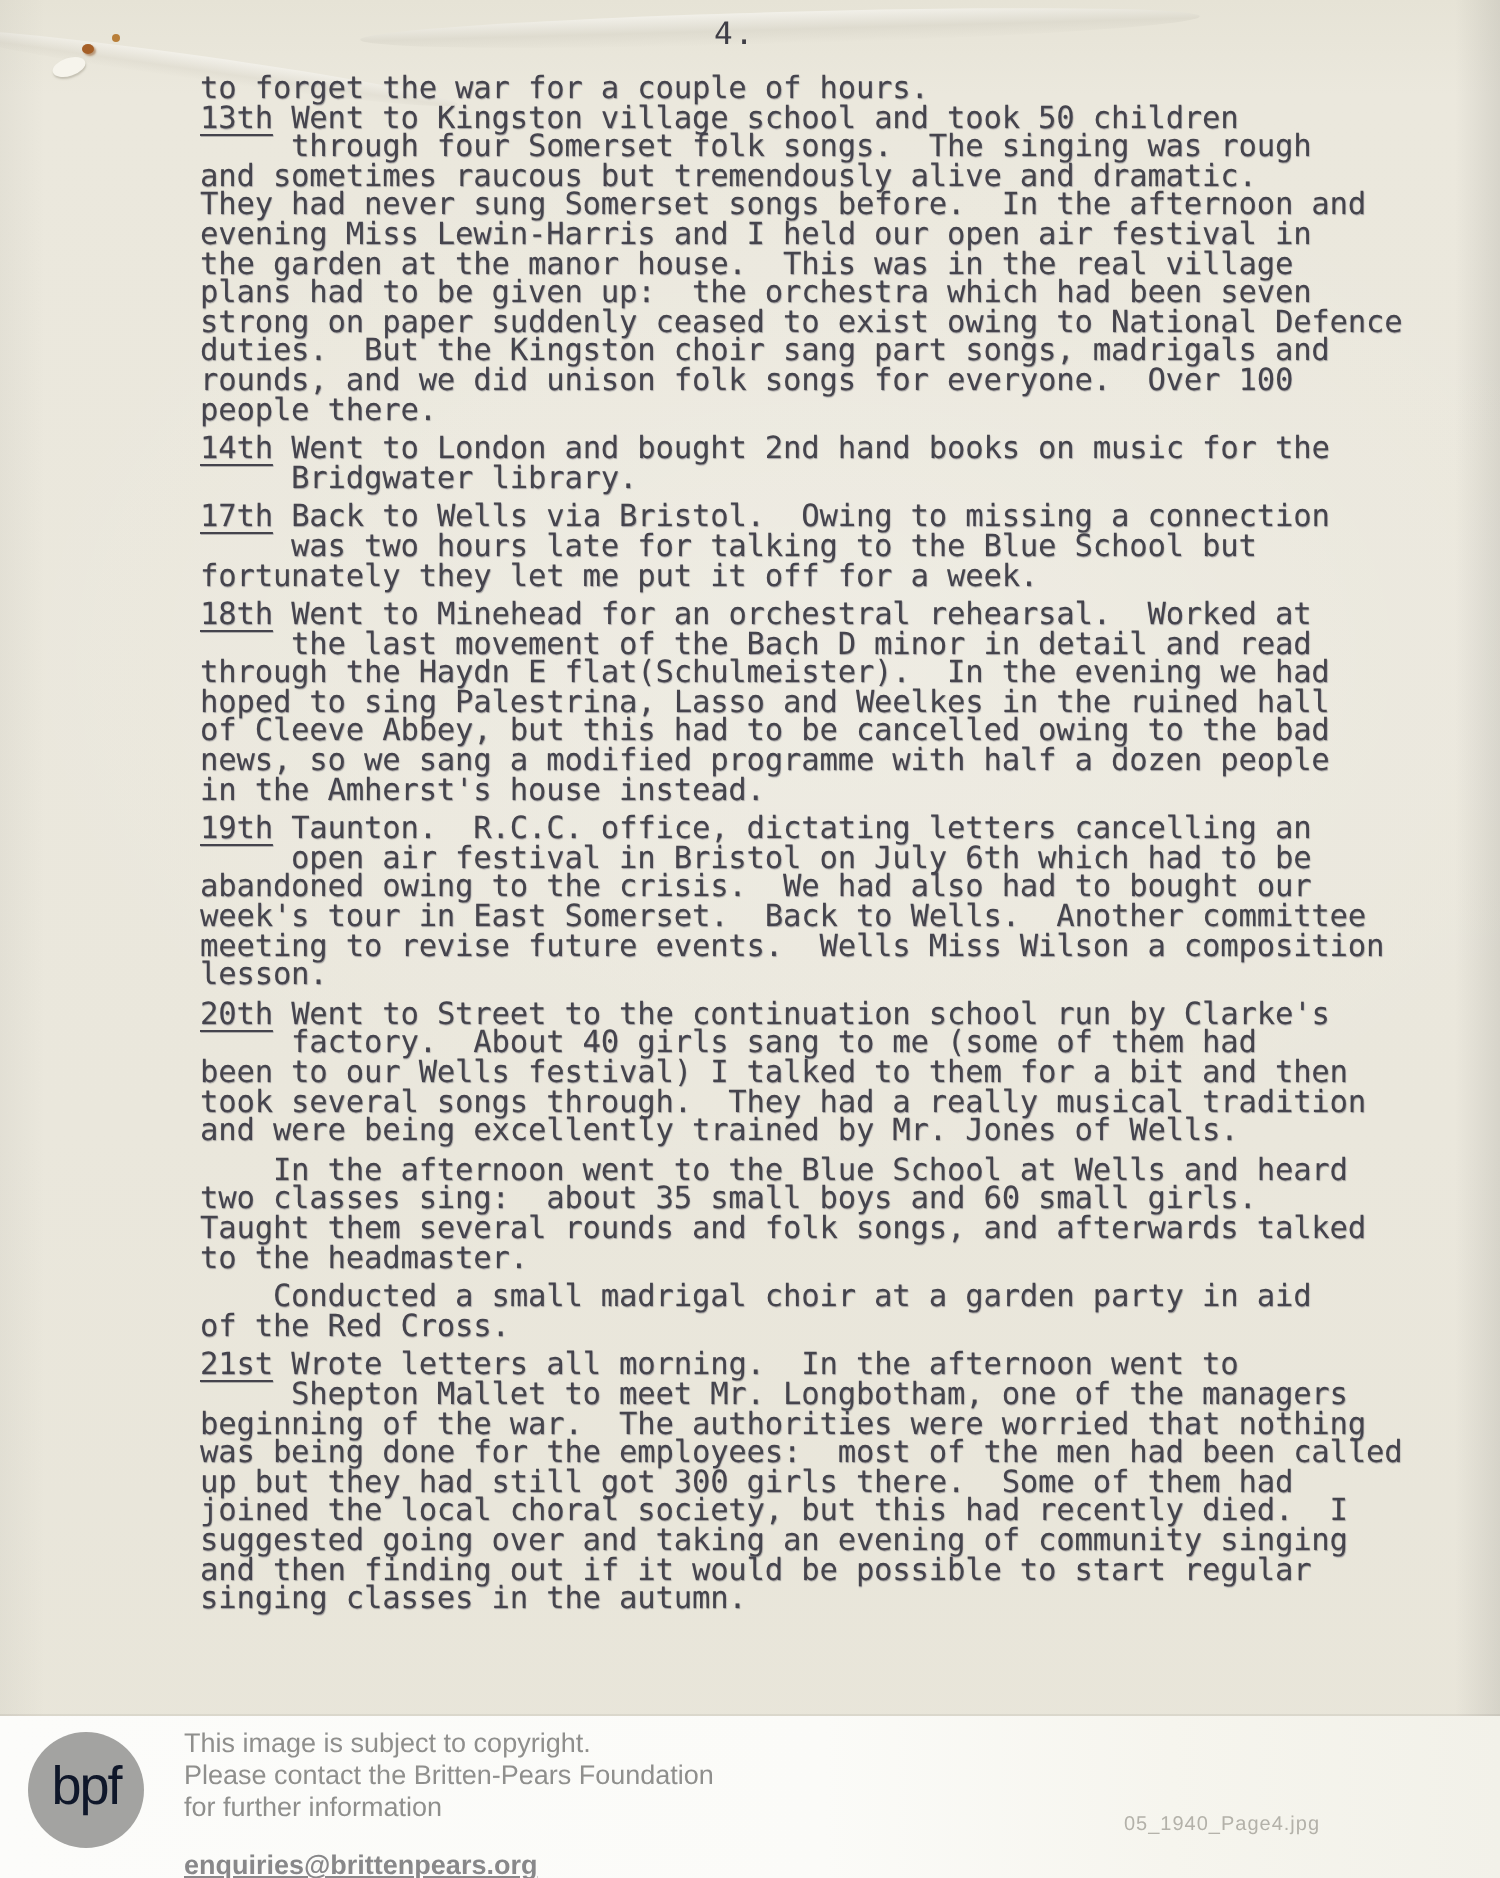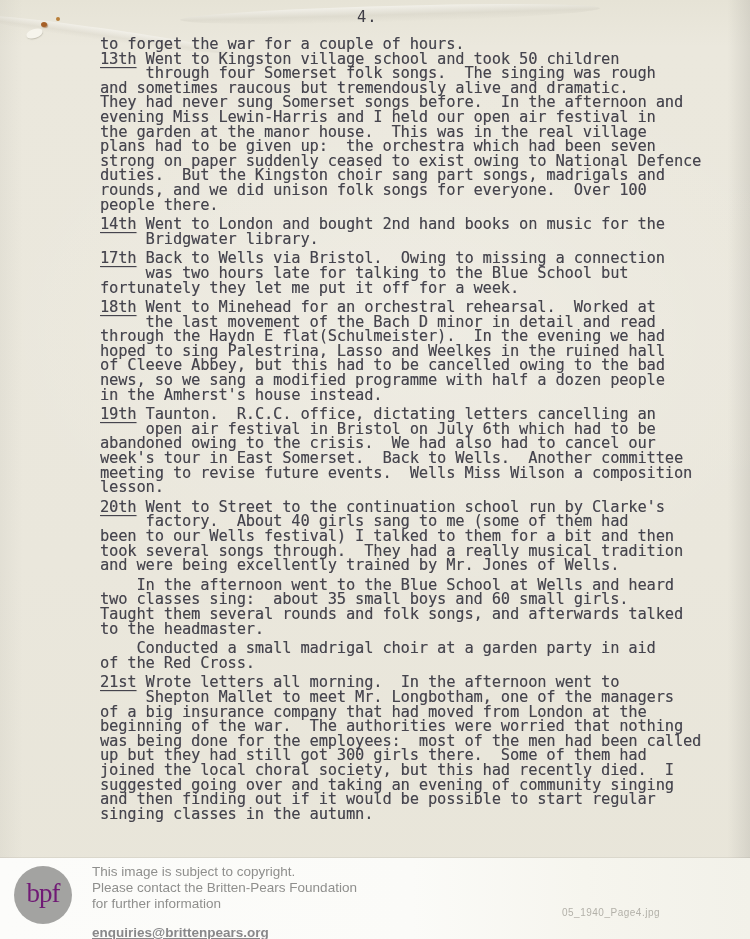--- a/index.html
+++ b/index.html
@@ -57,21 +57,21 @@
     position:absolute; left:0; bottom:0; width:750px; height:81px;
     background:linear-gradient(90deg, #fcfcfa 0%, #fbfbf8 55%, #f6f5ee 78%, #f2f1e9 100%);
     box-shadow:0 -1px 0 rgba(120,118,108,0.12);
     font-family:"Liberation Sans", sans-serif;
   }
   .bpf-logo {
     position:absolute; left:14px; top:8px; width:58px; height:58px; border-radius:50%;
     background:#a3a3a1; display:flex; align-items:center; justify-content:center;
   }
   .bpf-logo-text {
-    font-family:Liberation Serif, serif; font-size:27px; color:#701a75;
+    font-family:Liberation Sans, sans-serif; font-size:27px; color:#0f172a;
     letter-spacing:-1px; margin-top:-4px;
   }
   .copyright { position:absolute; left:92px; top:6px; color:#8f8f8d; font-size:13.5px; line-height:16px; }
   .email-link {
     display:inline-block; margin-top:13px; color:#88888a; font-weight:bold;
     text-decoration:underline; font-size:13.5px; cursor:pointer;
   }
   .watermark {
     position:absolute; left:562px; top:49px; color:#b3b1a9; font-size:10px; letter-spacing:0.5px;
   }
@@ -119,21 +119,21 @@
         <div class="line">     the last movement of the Bach D minor in detail and read</div>
         <div class="line">through the Haydn E flat(Schulmeister).  In the evening we had</div>
         <div class="line">hoped to sing Palestrina, Lasso and Weelkes in the ruined hall</div>
         <div class="line">of Cleeve Abbey, but this had to be cancelled owing to the bad</div>
         <div class="line">news, so we sang a modified programme with half a dozen people</div>
         <div class="line">in the Amherst's house instead.</div>
       </div>
       <div class="para">
         <div class="line"><span class="date-label">19th</span> Taunton.  R.C.C. office, dictating letters cancelling an</div>
         <div class="line">     open air festival in Bristol on July 6th which had to be</div>
-        <div class="line">abandoned owing to the crisis.  We had also had to cancel our</div>
+        <div class="line">abandoned owing to the crisis.  We had also had to bought our</div>
         <div class="line">week's tour in East Somerset.  Back to Wells.  Another committee</div>
         <div class="line">meeting to revise future events.  Wells Miss Wilson a composition</div>
         <div class="line">lesson.</div>
       </div>
       <div class="para">
         <div class="line"><span class="date-label">20th</span> Went to Street to the continuation school run by Clarke's</div>
         <div class="line">     factory.  About 40 girls sang to me (some of them had</div>
         <div class="line">been to our Wells festival) I talked to them for a bit and then</div>
         <div class="line">took several songs through.  They had a really musical tradition</div>
         <div class="line">and were being excellently trained by Mr. Jones of Wells.</div>
@@ -144,21 +144,20 @@
         <div class="line">Taught them several rounds and folk songs, and afterwards talked</div>
         <div class="line">to the headmaster.</div>
       </div>
       <div class="para">
         <div class="line">    Conducted a small madrigal choir at a garden party in aid</div>
         <div class="line">of the Red Cross.</div>
       </div>
       <div class="para">
         <div class="line"><span class="date-label">21st</span> Wrote letters all morning.  In the afternoon went to</div>
         <div class="line">     Shepton Mallet to meet Mr. Longbotham, one of the managers</div>
-        <div class="line">of a big insurance company that had moved from London at the</div>
         <div class="line">beginning of the war.  The authorities were worried that nothing</div>
         <div class="line">was being done for the employees:  most of the men had been called</div>
         <div class="line">up but they had still got 300 girls there.  Some of them had</div>
         <div class="line">joined the local choral society, but this had recently died.  I</div>
         <div class="line">suggested going over and taking an evening of community singing</div>
         <div class="line">and then finding out if it would be possible to start regular</div>
         <div class="line">singing classes in the autumn.</div>
       </div>
     </div>
 

